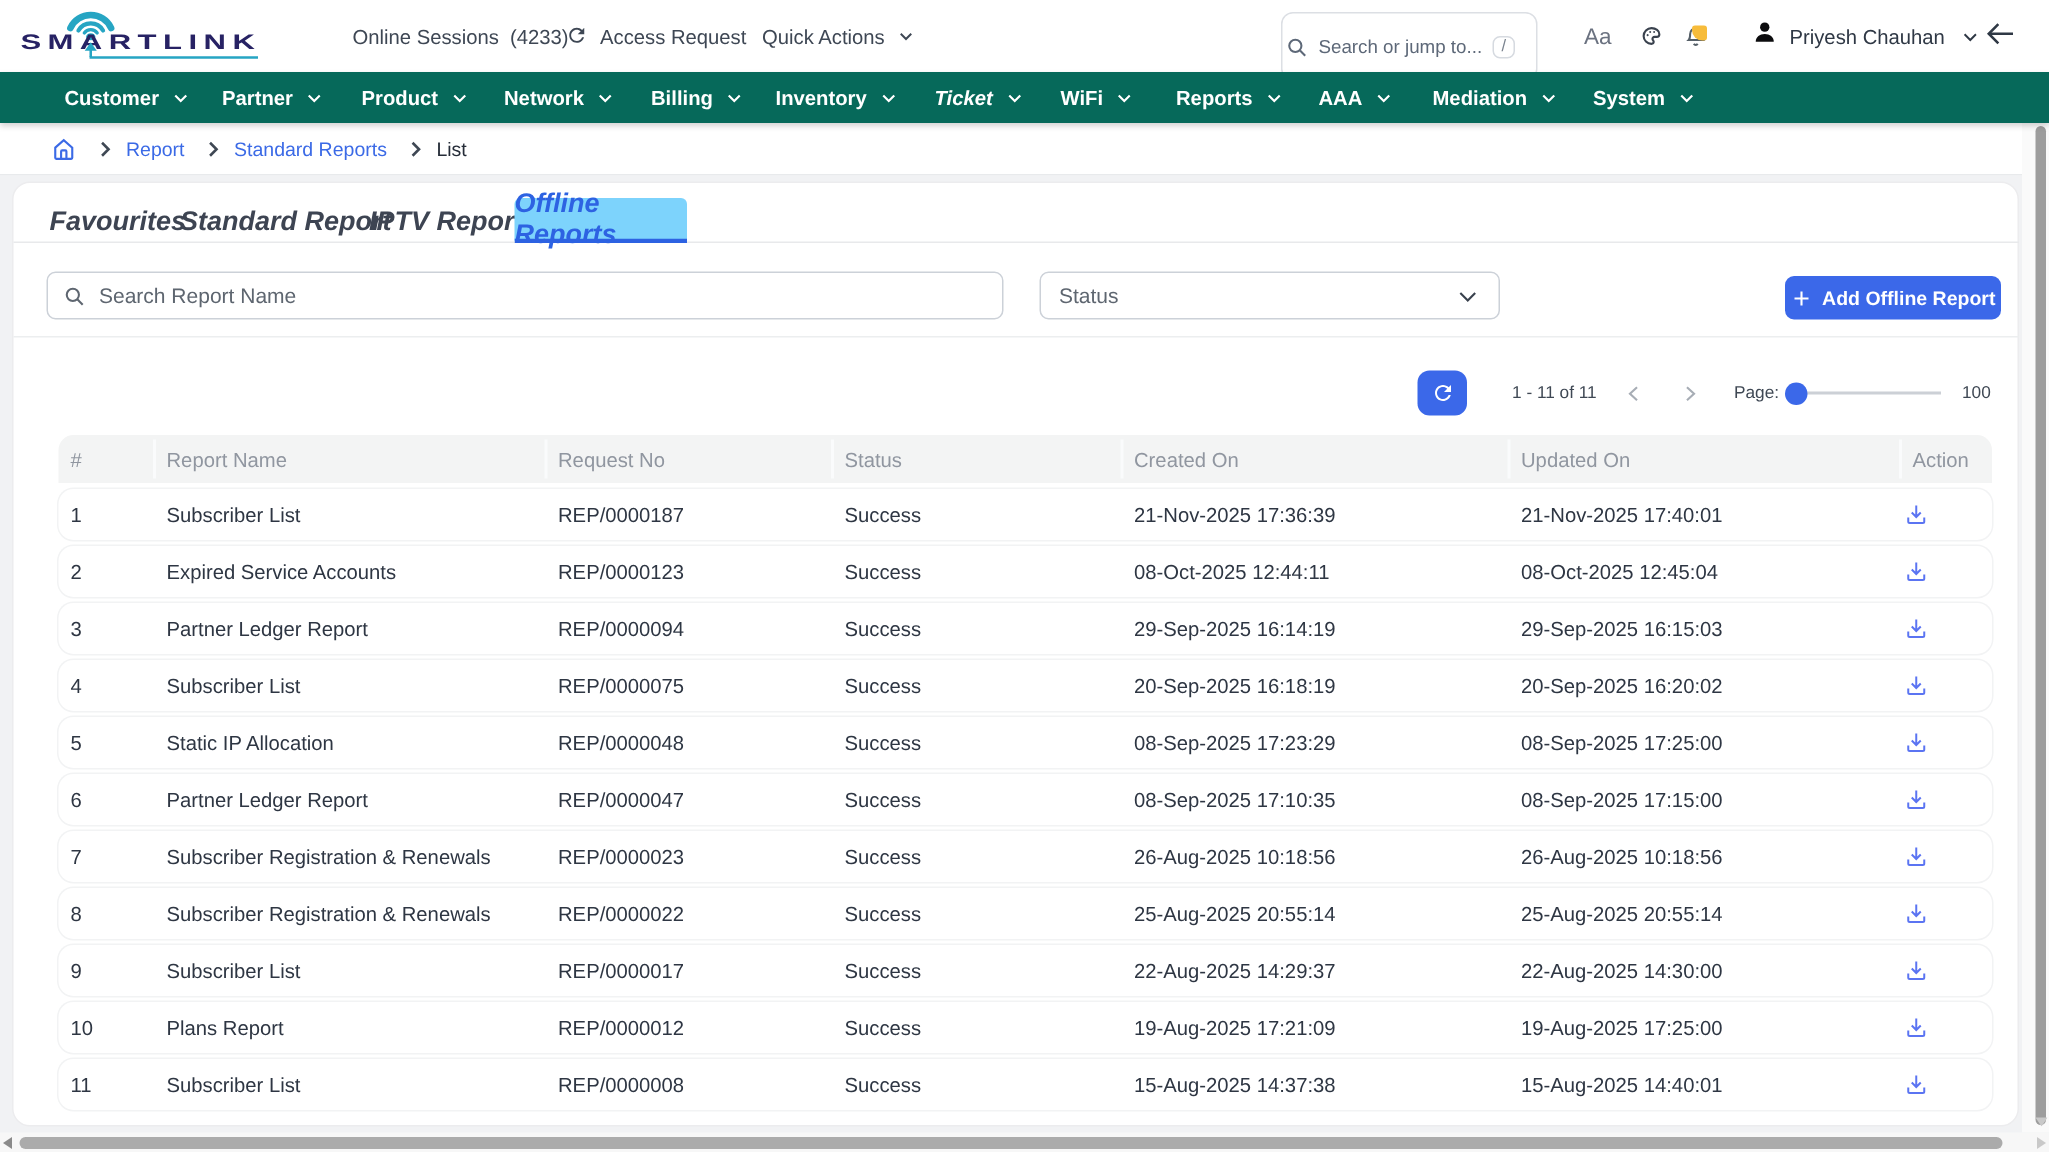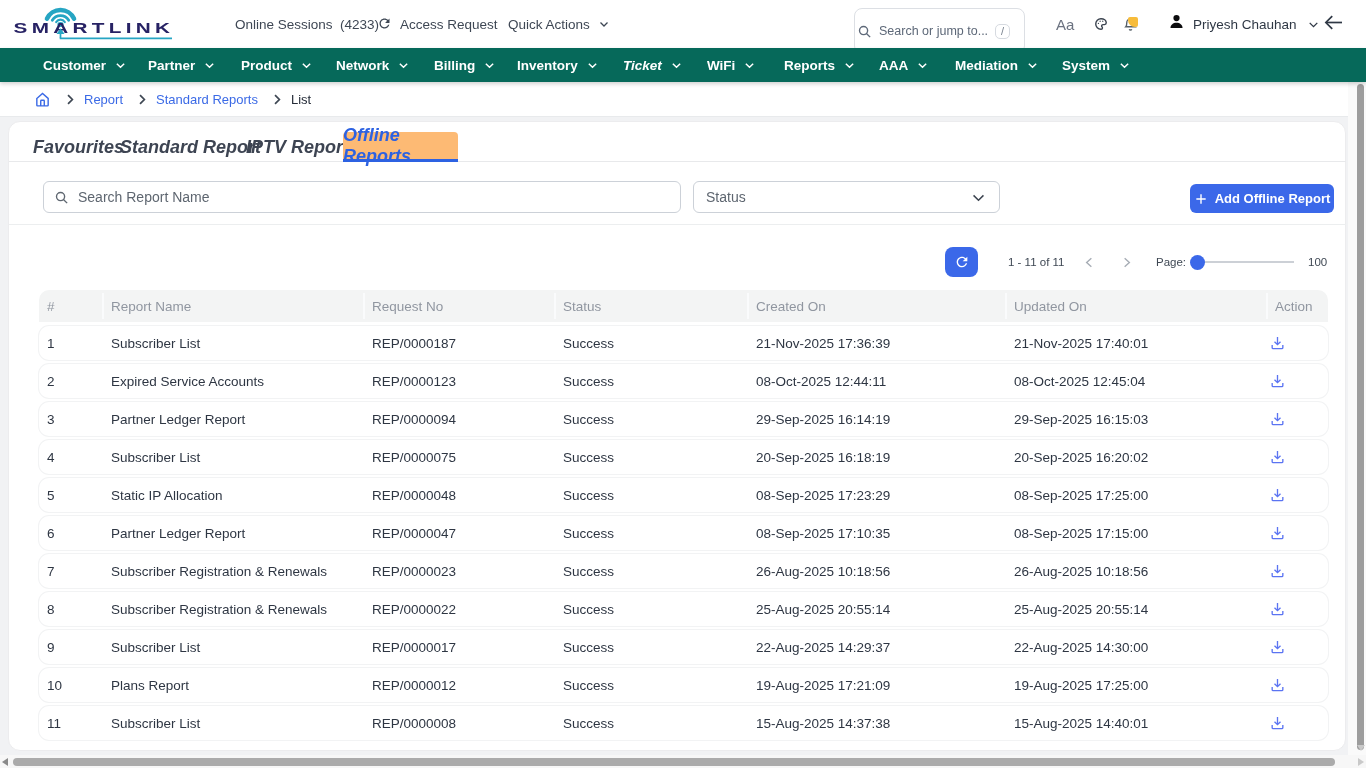--- a/index.html
+++ b/index.html
@@ -26,24 +26,24 @@
 #crumbbar a { color:#3b6ae6; text-decoration:none; }
 .crumbsep { display:flex; align-items:center; margin:0 10px 0 15px; }
 .crumbcur { color:#252c38; font-weight:500; }
 
 
 #panel { position:absolute; left:8px; top:121px; width:1338px; height:630px; background:#fff; border:1px solid #ececee; border-radius:12px; }
 
 
 #tabs { position:absolute; left:0; top:10px; width:1337px; height:30px; border-bottom:1px solid #e8e9eb; }
 .tab { position:absolute; top:0; height:30px; display:flex; align-items:center; justify-content:center; font-size:18px; font-weight:bold; color:#3d4452;font-style:italic; }
-.tab.active { color:#2d62e2; background:#fdba74; border-radius:4px 4px 0 0; border-bottom:3px solid #2d62e2; }
-
-
-#srch { position:absolute; left:34px; top:59px; width:638px; height:32px; border:1px solid #ccd1d8; border-radius:6px; display:flex; align-items:center; padding:0 10px; color:#5e6670; font-size:14px; }
+.tab.active { color:#2d62e2; background:#7dd3fc; border-radius:4px 4px 0 0; border-bottom:3px solid #2d62e2; }
+
+
+#srch { position:absolute; left:22px; top:59px; width:638px; height:32px; border:1px solid #ccd1d8; border-radius:6px; display:flex; align-items:center; padding:0 10px; color:#5e6670; font-size:14px; }
 #statussel { position:absolute; left:684px; top:59px; width:307px; height:32px; border:1px solid #ccd1d8; border-radius:6px; display:flex; align-items:center; justify-content:space-between; padding:0 12px; color:#5e6670; font-size:14px; }
 #addbtn { position:absolute; left:1181px; top:62px; width:144px; height:29px; background:#3b68e9; border-radius:6px; display:flex; align-items:center; justify-content:center; color:#fff; font-size:13px; font-weight:bold; }
 #filterline { position:absolute; left:0; top:102px; width:1337px; border-bottom:1px solid #eceeef; }
 
 
 #pagerow { position:absolute; left:0; top:123px; width:1337px; height:34px; }
 #refreshbtn { position:absolute; left:936px; top:2px; width:33px; height:30px; background:#3b68e9; border-radius:8px; display:flex; align-items:center; justify-content:center; }
 #counttext { position:absolute; left:999px; top:0; height:34px; display:flex; align-items:center; color:#3f4854; font-size:11.5px; }
 .pgchev { position:absolute; top:0; height:34px; display:flex; align-items:center; }
 #pagelabel { position:absolute; left:1147px; top:0; height:34px; display:flex; align-items:center; color:#3f4854; font-size:11.5px; }

